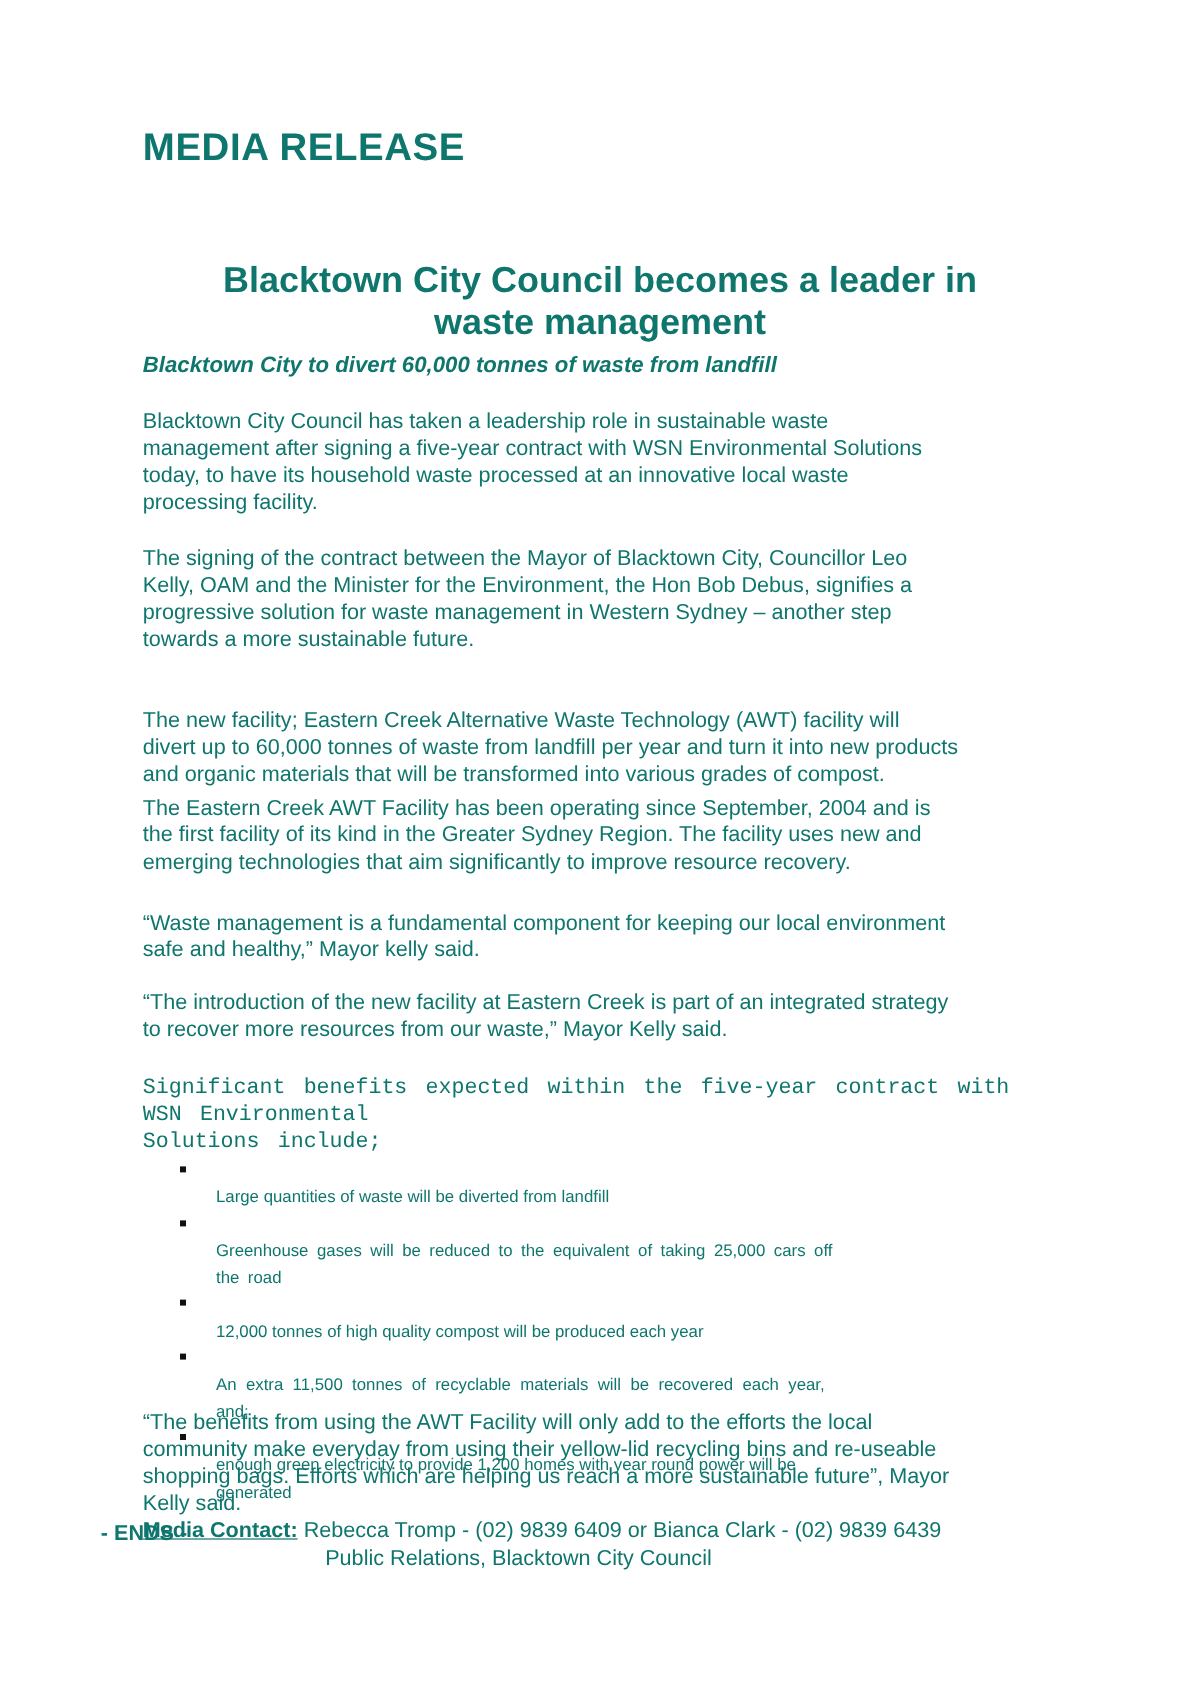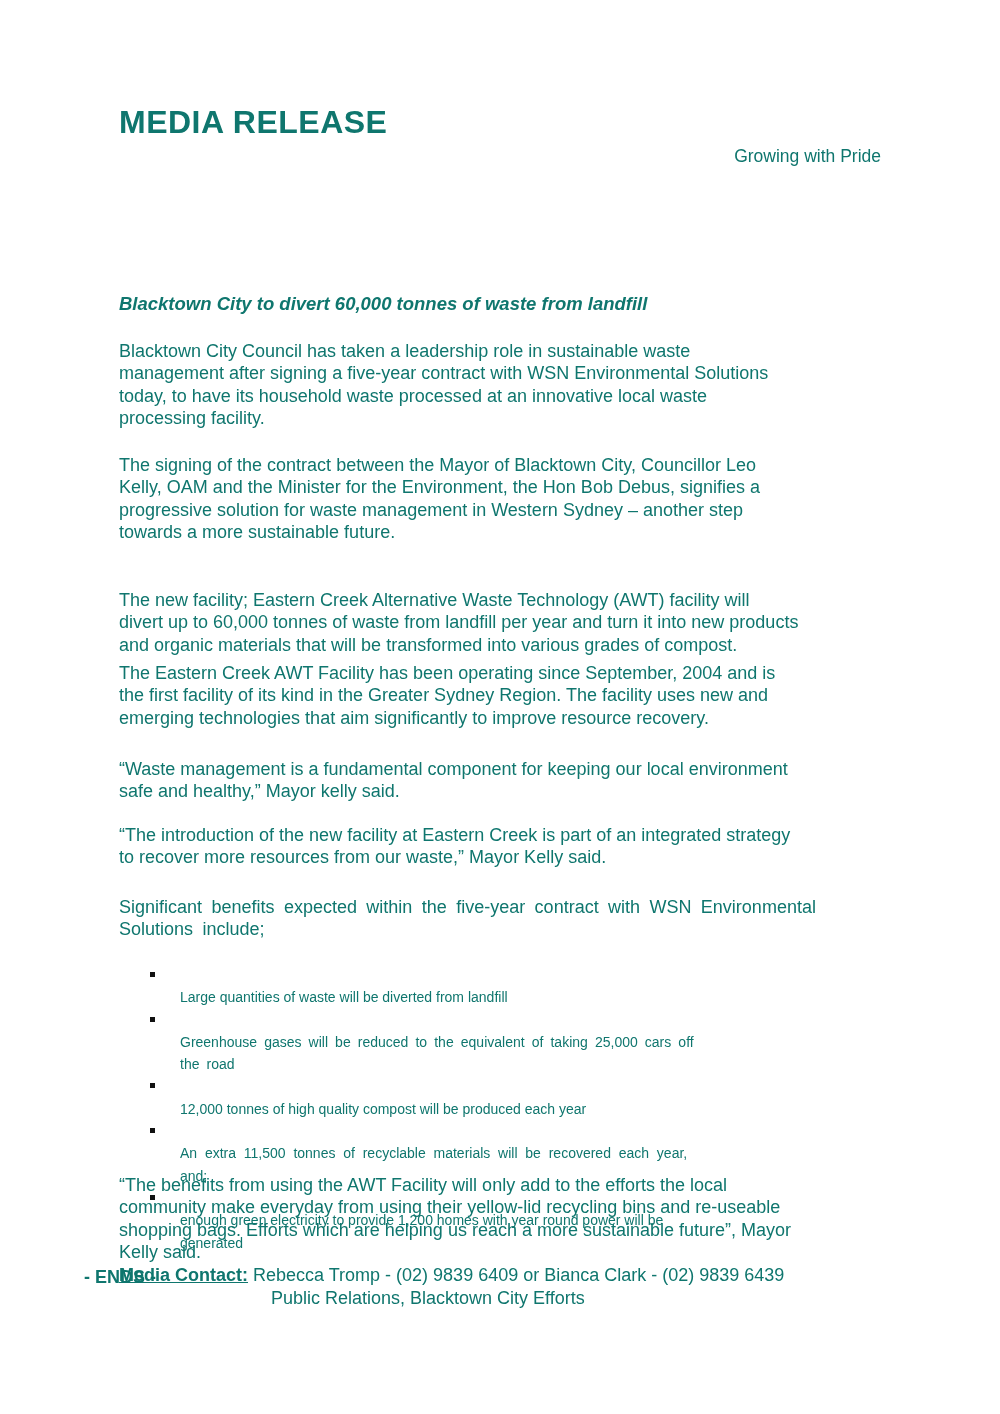--- a/index.html
+++ b/index.html
@@ -43,21 +43,21 @@
     font-weight: bold;
     font-style: italic;
     text-align: left;
     line-height: 22px;
   }
   .para {
     font-size: 18px;
     line-height: 22.3px;
     white-space: pre-line;
   }
-  .js-p7 { word-spacing: 4.4px; }
+  .js-p7 { word-spacing: 4.4px; font-family: Liberation Mono, monospace; }
   .js-b2 { word-spacing: 3.2px; }
   .js-b4 { word-spacing: 3.9px; }
   .bullets { }
   .bullet {
     position: relative;
     padding-left: 61px;
     font-size: 14px;
     line-height: 22.3px;
     white-space: pre-line;
   }
@@ -87,23 +87,24 @@
     margin-left: 152px;
   }
 </style>
 </head>
 <body>
 
 <div class="page">
 
   <div class="abs masthead" style="top:104px;">MEDIA RELEASE</div>
 
-  <div class="abs tagline" style="top:146px;">Growing with Pride</div>
 
 
+  <div class="abs headline" style="top:216px;">Blacktown City Council becomes a leader in
+waste management</div>
 
   <div class="abs subheadline" style="top:293px;">Blacktown City to divert 60,000 tonnes of waste from landfill</div>
 
   <div class="abs para" style="top:340px;">Blacktown City Council has taken a leadership role in sustainable waste
 management after signing a five-year contract with WSN Environmental Solutions
 today, to have its household waste processed at an innovative local waste
 processing facility.</div>
 
   <div class="abs para" style="top:454px;">The signing of the contract between the Mayor of Blacktown City, Councillor Leo
 Kelly, OAM and the Minister for the Environment, the Hon Bob Debus, signifies a
@@ -150,16 +151,16 @@
 
   <div class="abs para" style="top:1174px;">“The benefits from using the AWT Facility will only add to the efforts the local
 community make everyday from using their yellow-lid recycling bins and re-useable
 shopping bags. Efforts which are helping us reach a more sustainable future”, Mayor
 Kelly said.</div>
 
   <div class="abs ends" style="top:1266px; left:84px;">- ENDS -</div>
 
   <div class="abs contact" style="top:1264px; width:800px;">
     <div><span class="lbl">Media Contact:</span>&nbsp;<span>Rebecca Tromp - (02) 9839 6409 or Bianca Clark - (02) 9839 6439</span></div>
-    <div class="org-line">Public Relations, Blacktown City Efforts</div>
+    <div class="org-line">Public Relations, Blacktown City Council</div>
   </div>
 
 </div>
 
 </body></html>

